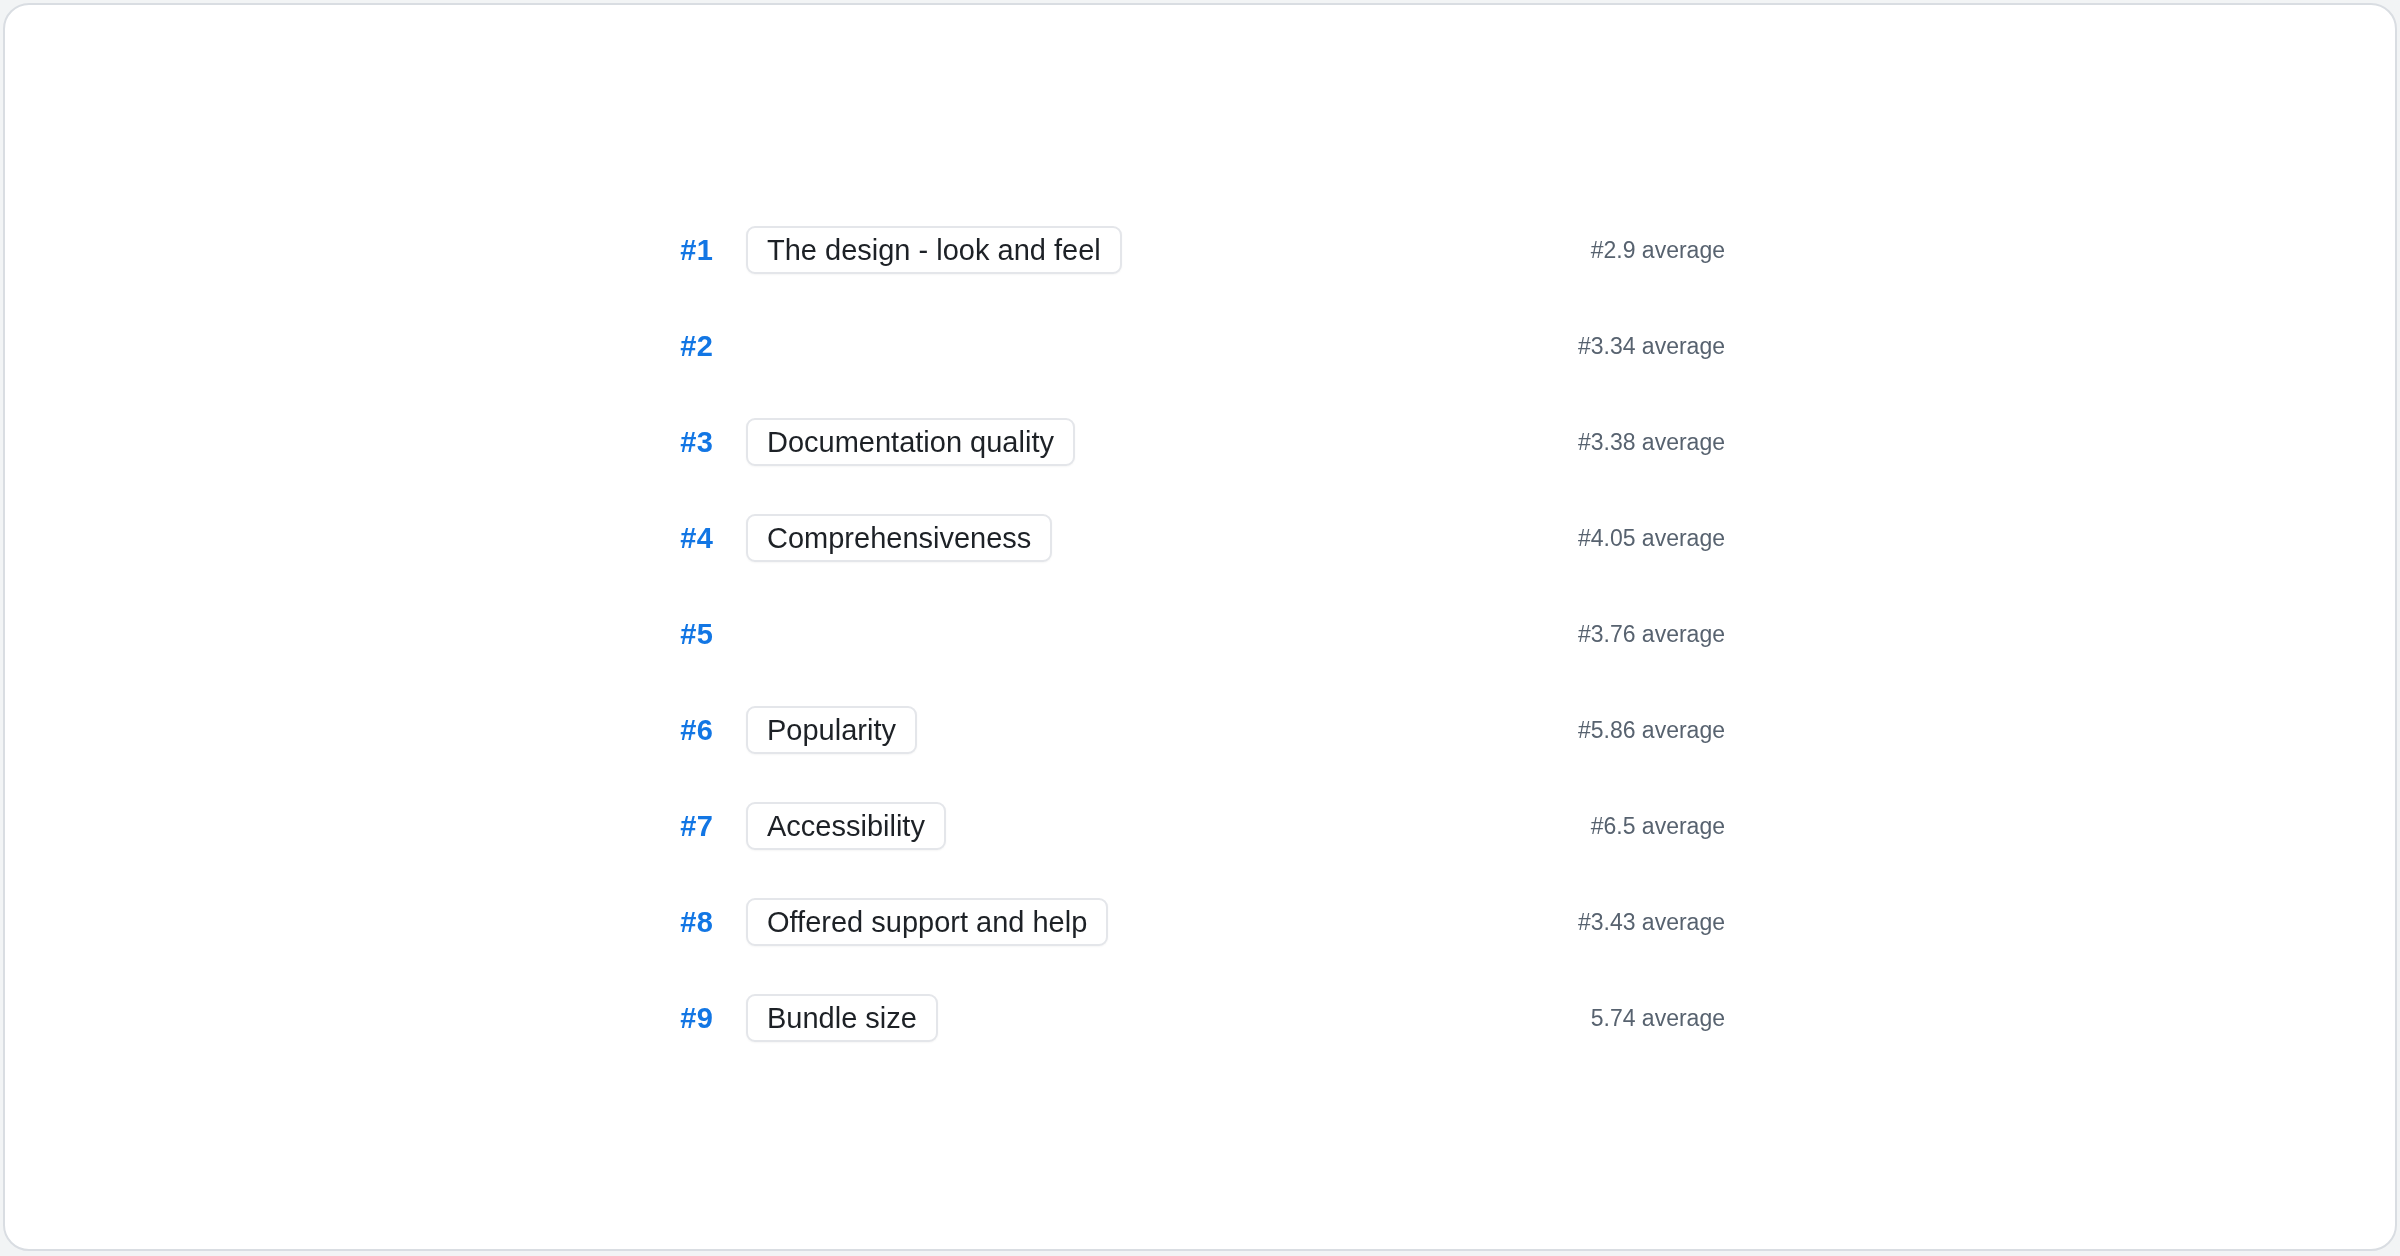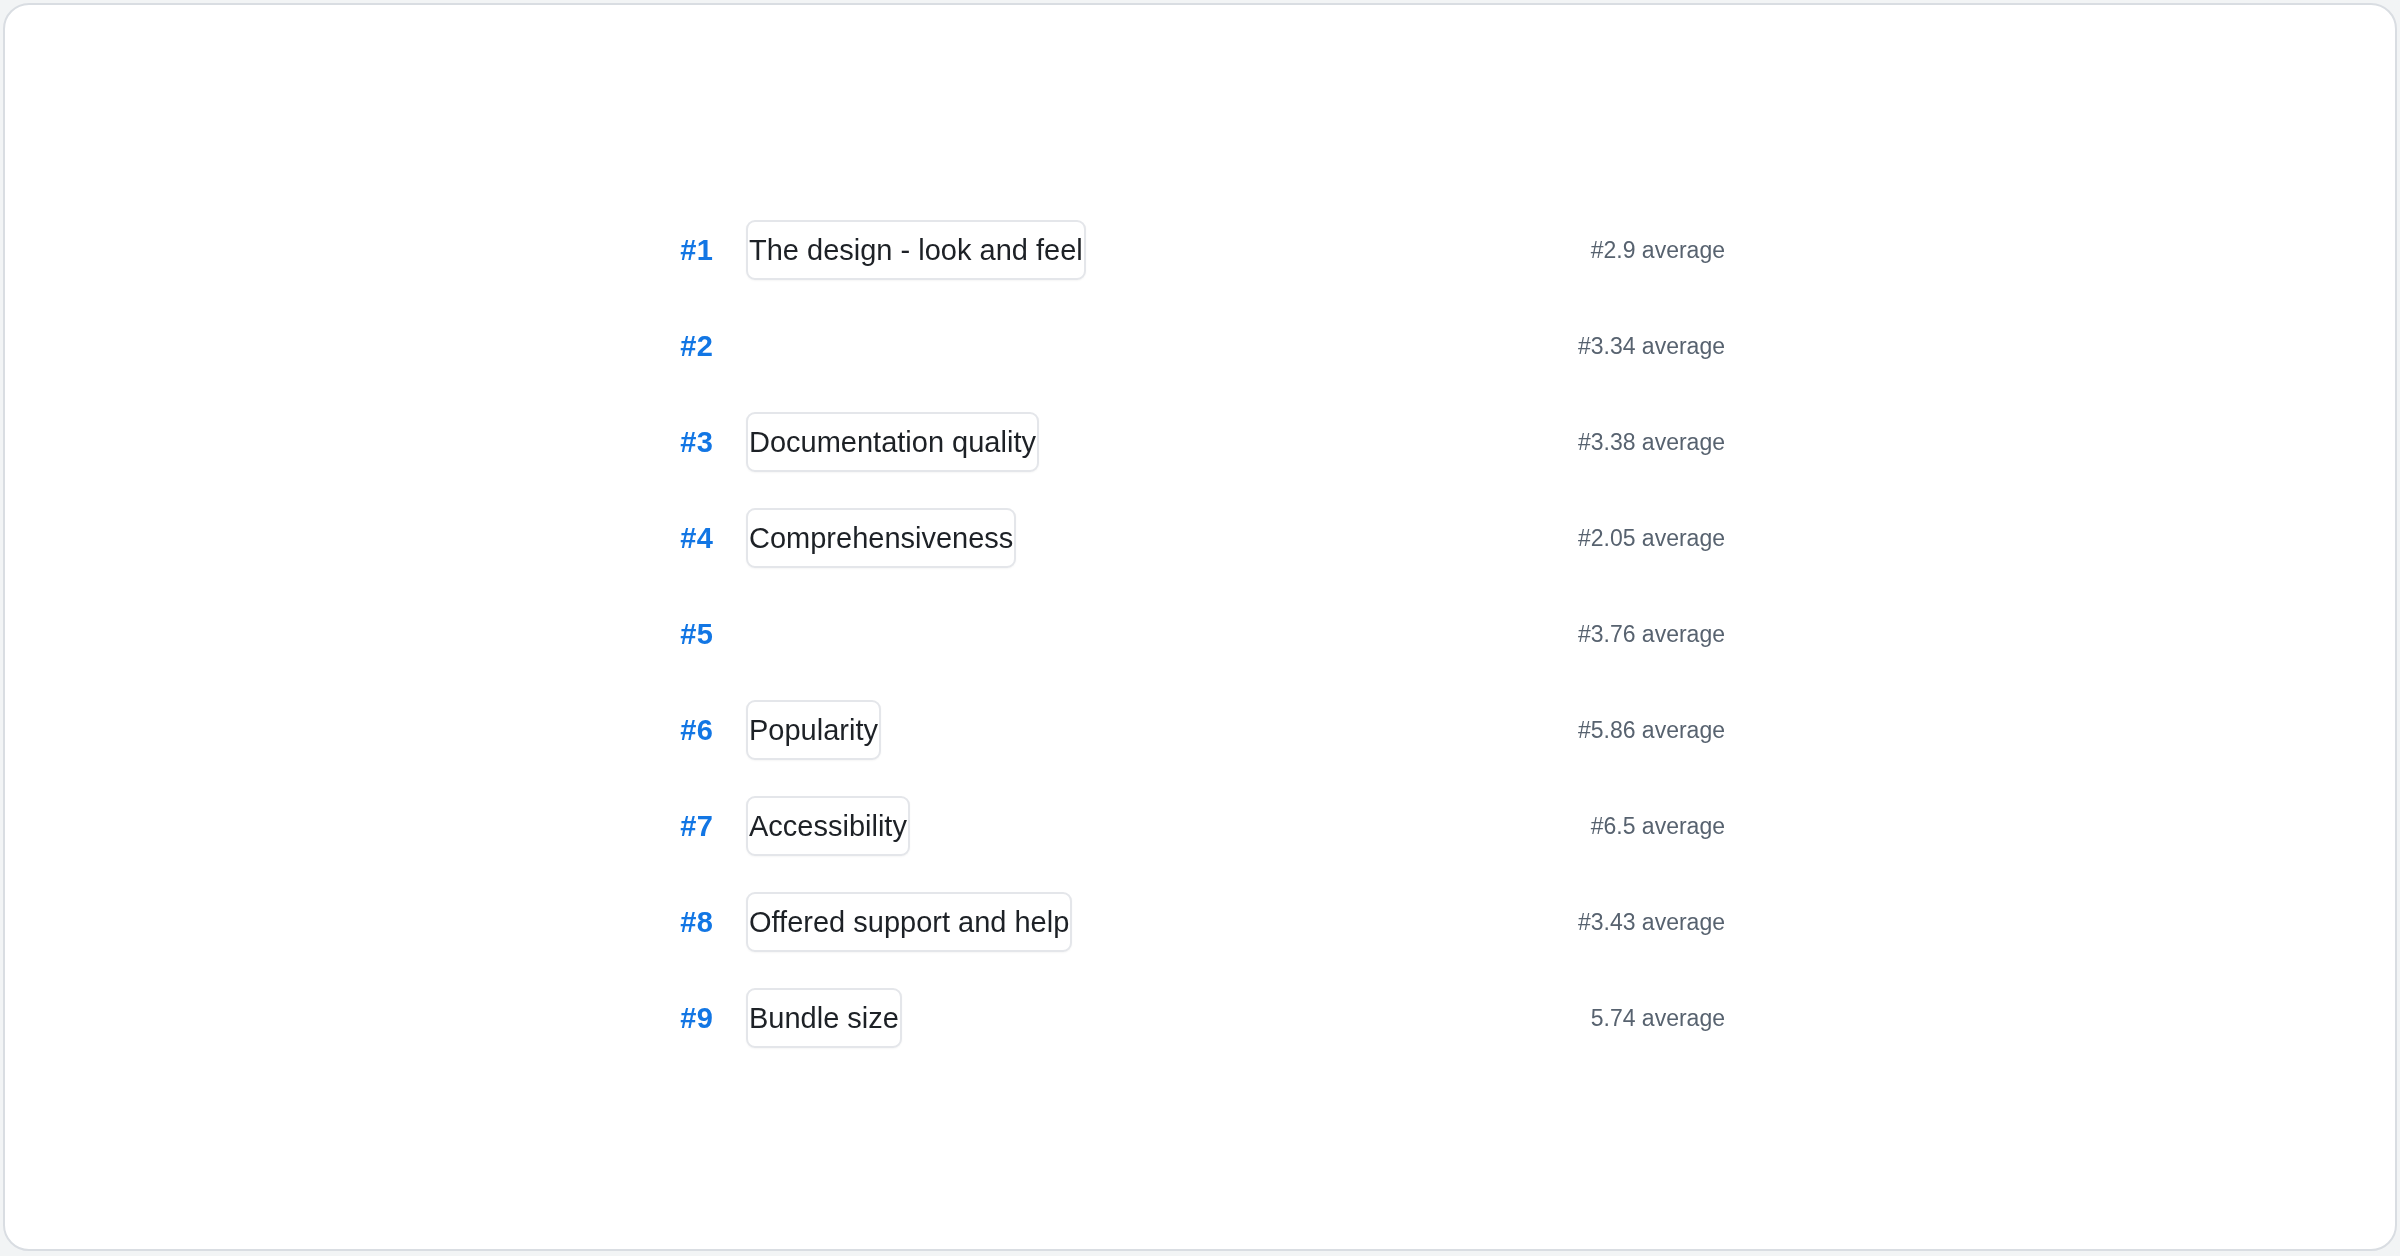--- a/index.html
+++ b/index.html
@@ -48,24 +48,24 @@
     width: 88px;
     text-align: right;
     font-size: 29px;
     font-weight: 700;
     color: #1276e4;
     letter-spacing: 0.2px;
   }
   .option {
     flex: none;
     margin-left: 33px;
-    height: 60px;
+    height: 48px;
     display: flex;
     align-items: center;
-    padding: 0 1px;
+    padding: 0 19px;
     background: #ffffff;
     border: 2px solid #e4e6ea;
     border-radius: 9px;
     box-sizing: border-box;
     box-shadow: 0 1px 2px rgba(20, 24, 31, 0.04);
   }
   .option-text {
     font-size: 29px;
     font-weight: 400;
     color: #1d2126;
@@ -104,21 +104,21 @@
       <span class="option-text">Documentation quality</span>
     </span>
     <span class="avg">#3.38 average</span>
   </div>
 
   <div class="row">
     <span class="rank">#4</span>
     <span class="option">
       <span class="option-text">Comprehensiveness</span>
     </span>
-    <span class="avg">#2.05 average</span>
+    <span class="avg">#4.05 average</span>
   </div>
 
   <div class="row">
     <span class="rank">#5</span>
     <span class="avg">#3.76 average</span>
   </div>
 
   <div class="row">
     <span class="rank">#6</span>
     <span class="option">

